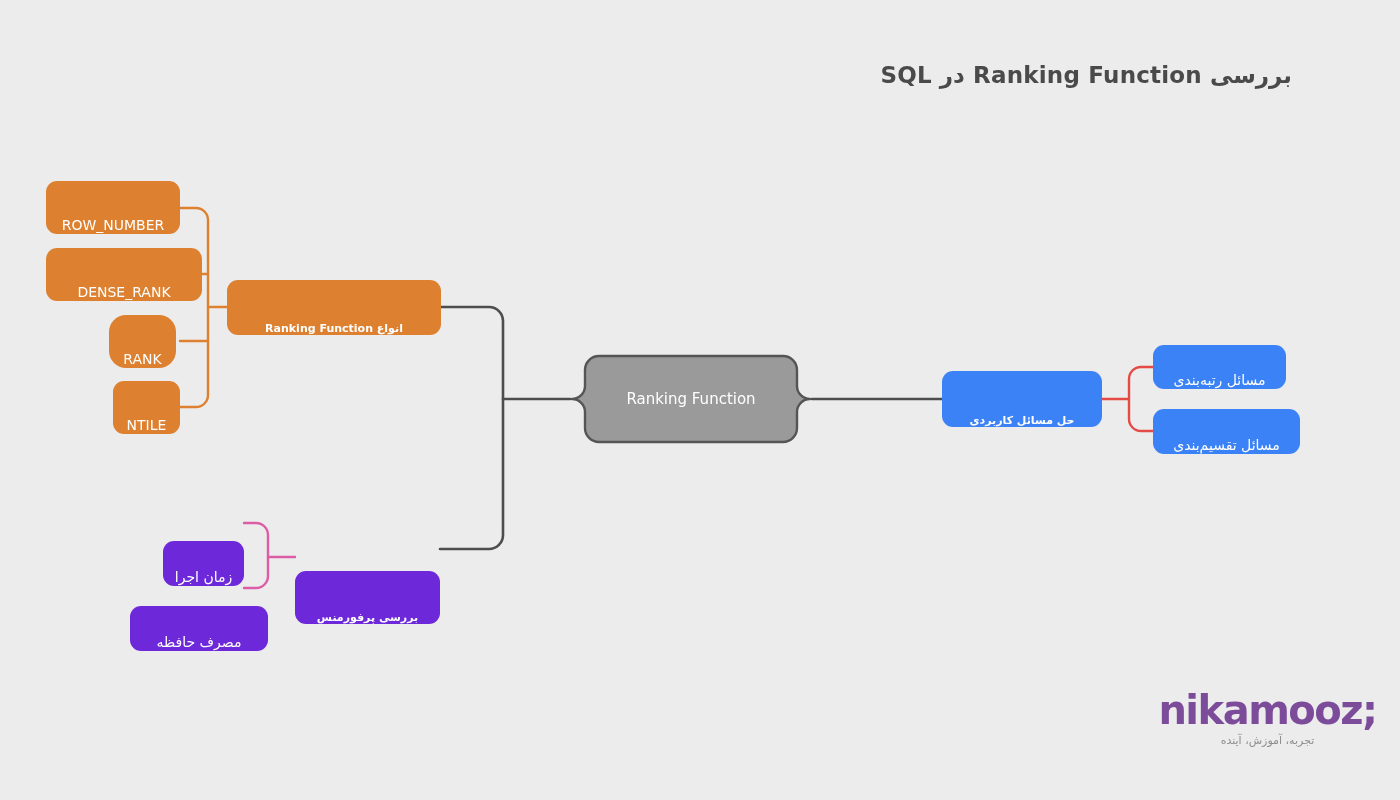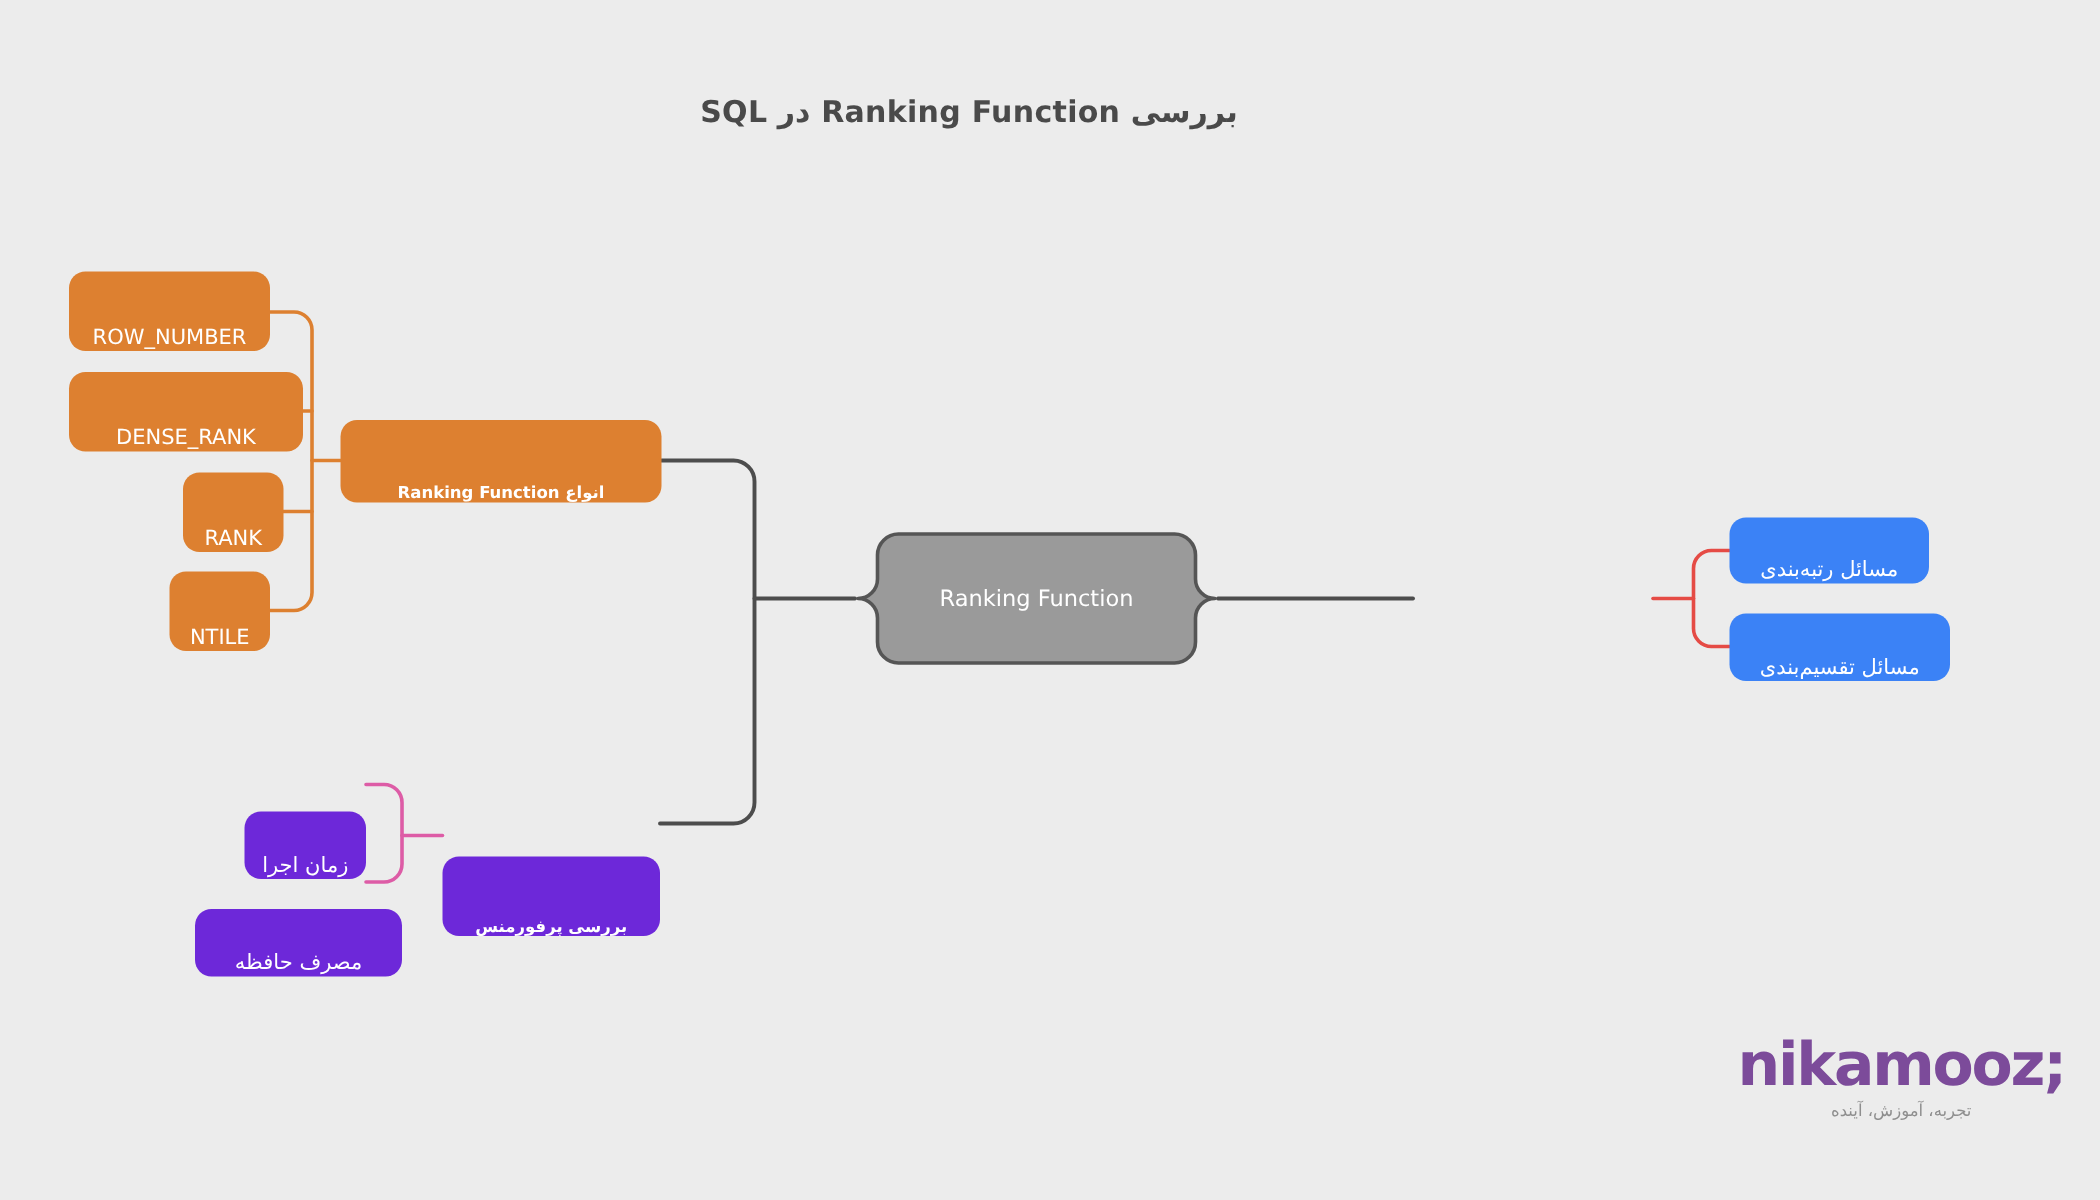--- a/index.html
+++ b/index.html
@@ -22,22 +22,21 @@
     width: 1400px;
     height: 800px;
   }
 
   
   .title {
     position: absolute;
     left: 0;
     top: 62px;
     width: 1292px;
-    text-align: center;
-    font-size: 20px;
+    font-size: 23px;
     font-weight: bold;
     color: #4a4a4a;
     letter-spacing: 0.2px;
     direction: rtl;
     white-space: nowrap;
   }
 
   
   .edges {
     position: absolute;
@@ -184,40 +183,43 @@
   </div>
 
   <div class="node orange leaf" style="left:46px; top:181px; width:134px; height:53px;">
     <span>ROW_NUMBER</span>
   </div>
 
   <div class="node orange leaf" style="left:46px; top:248px; width:156px; height:53px;">
     <span>DENSE_RANK</span>
   </div>
 
-  <div class="node orange leaf" style="left:122px; top:315px; width:67px; height:53px;">
+  <div class="node orange leaf" style="left:109px; top:315px; width:67px; height:53px;border-radius:17px;">
     <span>RANK</span>
   </div>
 
   <div class="node orange leaf" style="left:113px; top:381px; width:67px; height:53px;">
     <span>NTILE</span>
   </div>
 
   <div class="node pink branch bold rtl" style="left:295px; top:531px; width:145px; height:53px;">
     <span>بررسی پرفورمنس</span>
   </div>
 
   <div class="node pink leaf rtl" style="left:163px; top:501px; width:81px; height:45px;">
     <span>زمان اجرا</span>
   </div>
 
   <div class="node pink leaf rtl" style="left:130px; top:566px; width:138px; height:45px;">
     <span>مصرف حافظه</span>
   </div>
 
+  <div class="node red branch bold rtl" style="left:942px; top:371px; width:160px; height:56px;">
+    <span>حل مسائل کاربردی</span>
+  </div>
 
   <div class="node red leaf rtl" style="left:1153px; top:345px; width:133px; height:44px;">
     <span>مسائل رتبه‌بندی</span>
   </div>
 
   <div class="node red leaf rtl" style="left:1153px; top:409px; width:147px; height:45px;">
     <span>مسائل تقسیم‌بندی</span>
   </div>
 
   <div class="logo-wrap">

